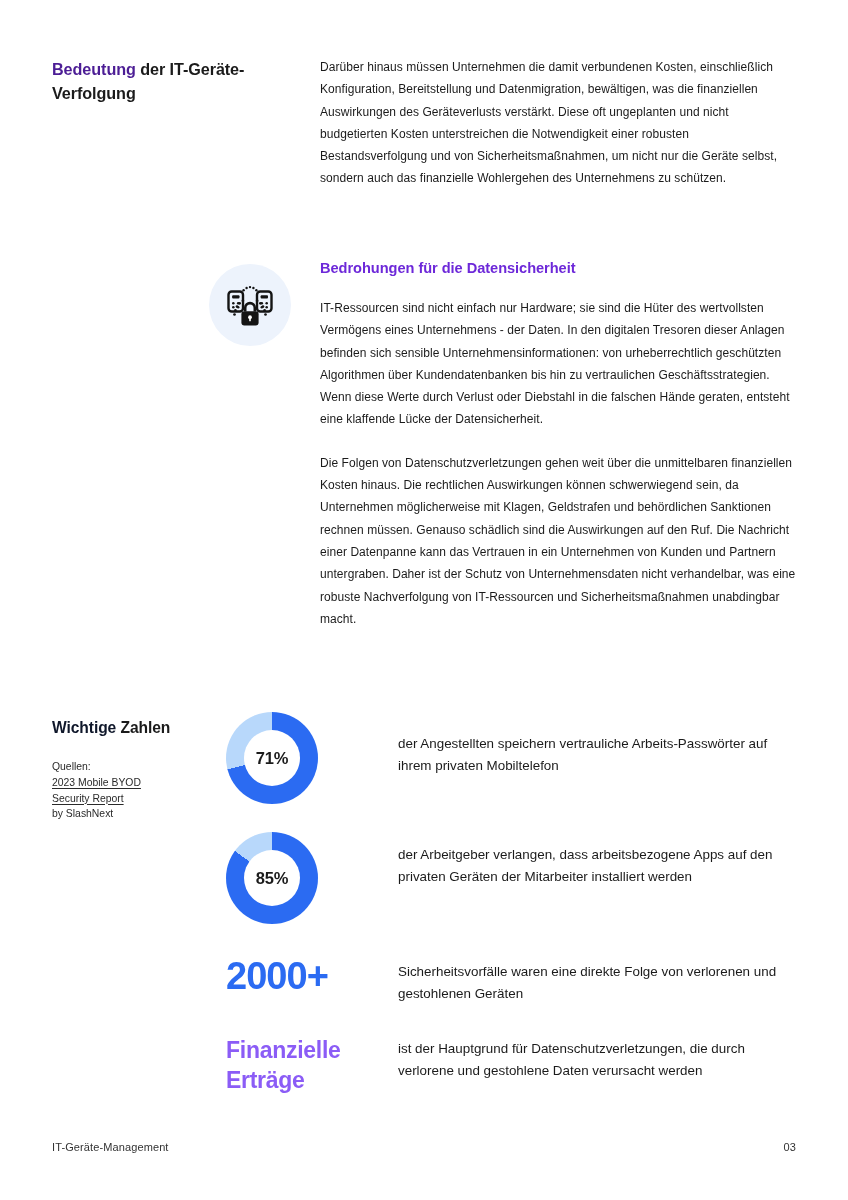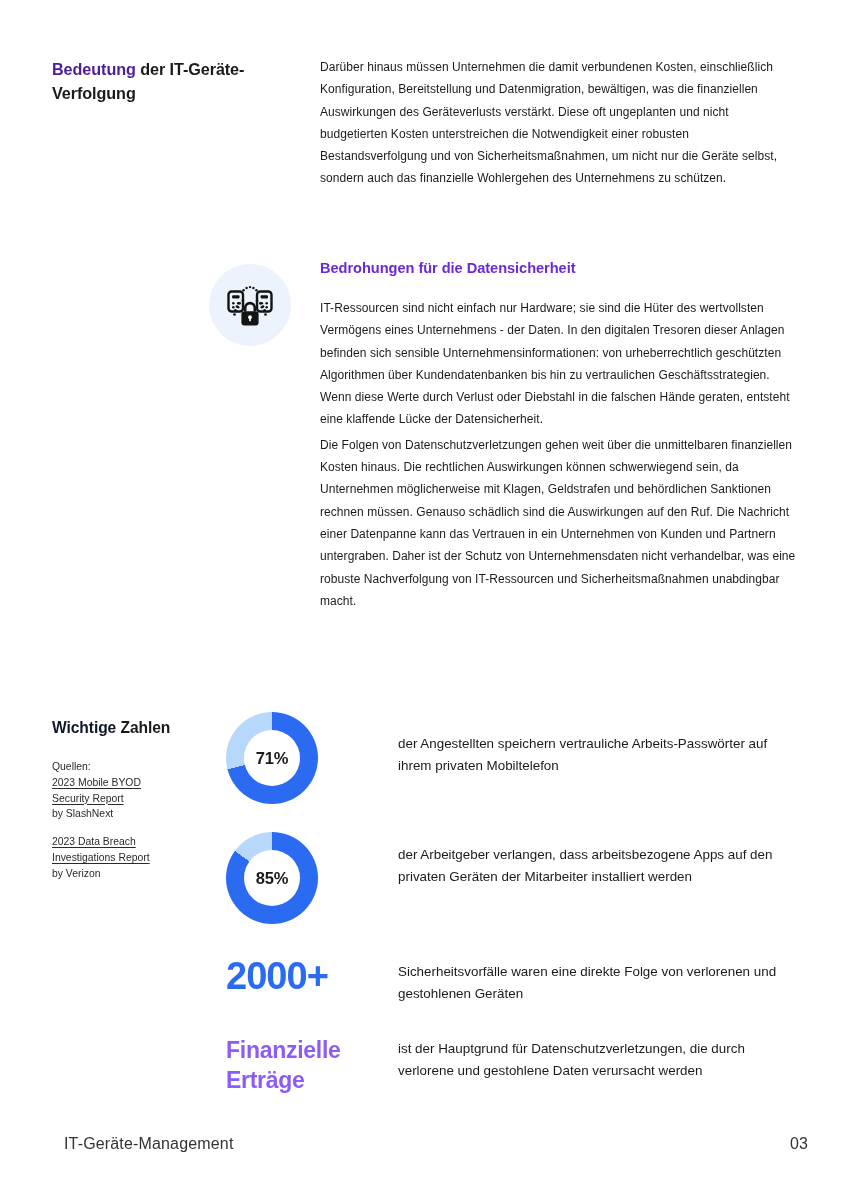--- a/index.html
+++ b/index.html
@@ -16,21 +16,21 @@
     overflow: hidden;
   }
 
   
   .body-text {
     font-size: 12px;
     line-height: 22.3px;
     color: #1b1b1b;
     letter-spacing: 0.005em;
   }
-  .body-text + .body-text { margin-top: 3px; }
+  .body-text + .body-text { margin-top: 21px; }
 
   
   .top-section {
     position: absolute;
     left: 52px; top: 56px;
     width: 744px;
     display: flex;
     align-items: flex-start;
   }
   .top-heading {
@@ -176,26 +176,26 @@
     font-size: 23px;
     font-weight: 700;
     color: #8b5cf6;
     letter-spacing: -0.012em;
     line-height: 30px;
   }
 
   
   .footer {
     position: absolute;
-    left: 64px; bottom: 47px;
+    left: 52px; bottom: 47px;
     width: 744px;
     display: flex;
     justify-content: space-between;
     align-items: baseline;
-    font-size: 16px;
+    font-size: 11px;
     color: #333333;
     letter-spacing: 0.01em;
   }
 </style>
 </head>
 <body>
 
 <div class="page">
 
   <div class="top-section">
@@ -268,25 +268,20 @@
         <div class="stats-heading">
           <span class="accent">Wichtige</span><span> Zahlen</span>
         </div>
         <div class="sources">
           <div class="src-label">Quellen:</div>
           <div>
             <a class="src-link" href="#">2023 Mobile BYOD</a>
             <a class="src-link" href="#">Security Report</a>
             <span class="src-by">by SlashNext</span>
           </div>
-          <div class="src-group">
-            <a class="src-link" href="#">2023 Data Breach</a>
-            <a class="src-link" href="#">Investigations Report</a>
-            <span class="src-by">by Verizon</span>
-          </div>
         </div>
       </div>
 
       <div class="stats-items">
 
         <div class="stat-row" style="margin-top:-6px;">
           <div class="stat-figure">
             <div class="donut" id="donut-0" style="background: conic-gradient(rgb(43, 107, 242) 0deg, rgb(43, 107, 242) 255.6deg, rgb(184, 216, 251) 255.6deg, rgb(184, 216, 251) 360deg);">
               <div class="hole">71%</div>
             </div>

